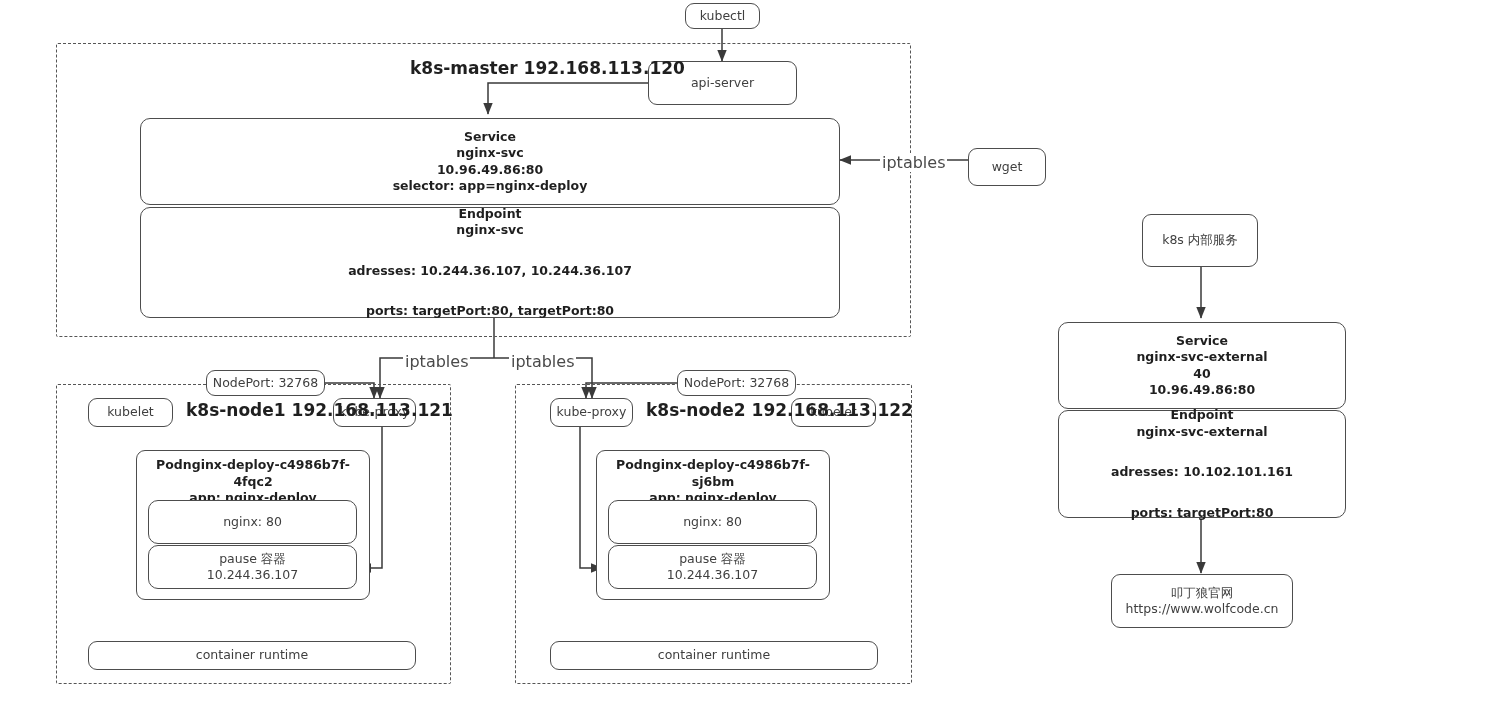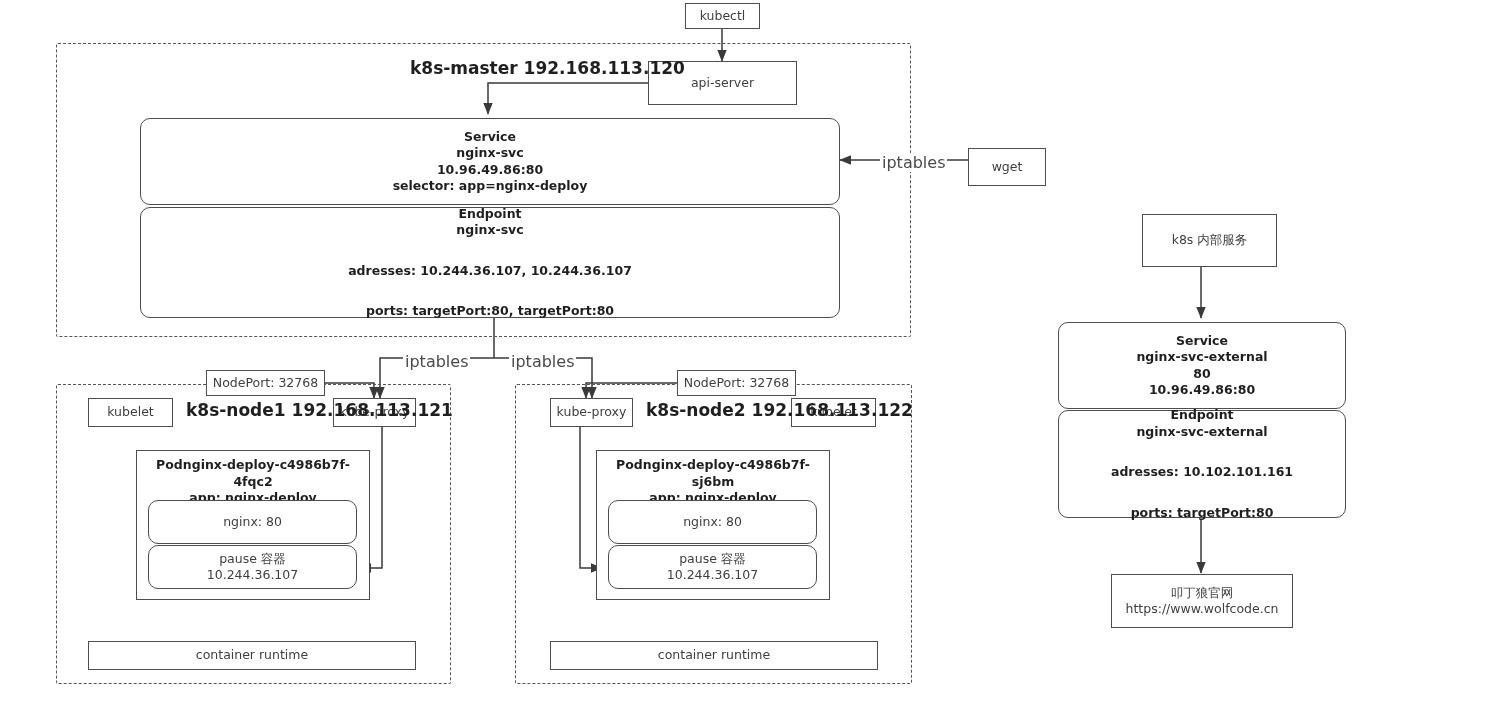--- a/index.html
+++ b/index.html
@@ -19,21 +19,21 @@
   svg.wires{
     position:absolute;
     left:0;top:0;
     width:1509px;height:727px;
     pointer-events:none;
   }
   .box{
     position:absolute;
     box-sizing:border-box;
     border:1.6px solid #4d4d4d;
-    border-radius:0;
+    border-radius:9px;
     background:#ffffff;
     display:flex;
     flex-direction:column;
     align-items:center;
     justify-content:center;
     text-align:center;
     font-size:12.5px;
     line-height:1.32;
     color:#3f3f3f;
     z-index:3;
@@ -209,28 +209,28 @@
   </div>
   <div class="box sq" style="left:608px;top:545px;width:209px;height:44px;">
     <span class="ln">pause 容器</span>
     <span class="ln">10.244.36.107</span>
   </div>
 
   <div class="box" style="left:550px;top:641px;width:328px;height:29px;">
     <span class="ln">container runtime</span>
   </div>
 
-  <div class="box" style="left:1142px;top:214px;width:135px;height:53px;text-align:center;">
+  <div class="box" style="left:1142px;top:214px;width:116px;height:53px;text-align:center;">
     <span class="ln">k8s 内部服务</span>
   </div>
 
   <div class="box sq" style="left:1058px;top:322px;width:288px;height:87px;">
     <span class="ln b">Service</span>
     <span class="ln b">nginx-svc-external</span>
-    <span class="ln b">80</span>
+    <span class="ln b">40</span>
     <span class="ln b">10.96.49.86:80</span>
   </div>
 
   <div class="box sq" style="left:1058px;top:410px;width:288px;height:108px;">
     <span class="ln b">Endpoint</span>
     <span class="ln b">nginx-svc-external</span>
     <span class="ln b sp">adresses: 10.102.101.161</span>
     <span class="ln b sp">ports: targetPort:80</span>
   </div>
 

